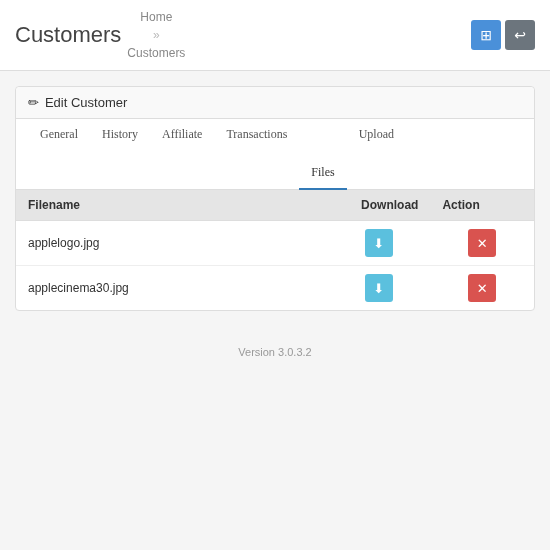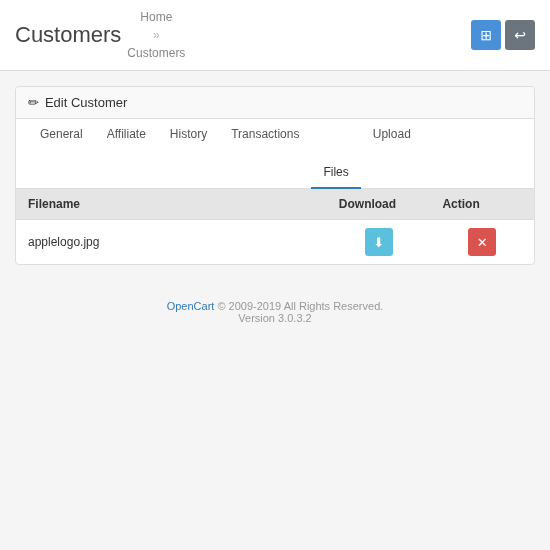--- a/index.html
+++ b/index.html
@@ -77,20 +77,21 @@
       align-items: center;
       gap: 6px;
       font-size: 13px;
       color: #333;
     }
     .tabs-bar {
       display: flex;
       border-bottom: 1px solid #ddd;
       padding: 0 12px;
       gap: 0;
+      font-family: Liberation Serif, serif;
     }
     .tab {
       padding: 8px 12px;
       font-size: 12px;
       color: #555;
       cursor: pointer;
       border-bottom: 2px solid transparent;
       margin-bottom: -1px;
       text-decoration: none;
     }
@@ -118,21 +119,21 @@
       color: #333;
       border-bottom: 1px solid #ddd;
     }
     td {
       padding: 8px 12px;
       border-bottom: 1px solid #eee;
       vertical-align: middle;
     }
     tr:last-child td { border-bottom: none; }
     .col-filename { width: 60%; }
-    .col-download { width: 20%; text-align: left; }
+    .col-download { width: 20%; text-align: right; }
     .col-action { width: 20%; }
     td.col-download { text-align: center; }
     td.col-action { text-align: center; }
     .btn-sm {
       width: 28px;
       height: 28px;
       border: none;
       border-radius: 3px;
       cursor: pointer;
       display: inline-flex;
@@ -177,22 +178,22 @@
 </div>
 
 <div class="main-content">
   <div class="panel">
     <div class="panel-heading">
       <span>✏</span>
       <span>Edit Customer</span>
     </div>
     <div class="tabs-bar">
       <a class="tab">General</a>
+      <a class="tab">History</a>
       <a class="tab">Affiliate</a>
-      <a class="tab">History</a>
       <a class="tab">Transactions</a>
       <a class="tab active">Files</a>
       <a class="tab">Upload</a>
     </div>
     <div class="panel-body">
       <table>
         <thead>
           <tr>
             <th class="col-filename">Filename</th>
             <th class="col-download">Download</th>
@@ -202,24 +203,30 @@
         <tbody id="files-tbody">
         <tr>
               <td class="col-filename">applelogo.jpg</td>
               <td class="col-download"><button class="btn-sm btn-download">
                   <span>⬇</span>
                 </button></td>
               <td class="col-action"><button class="btn-sm btn-delete">
                   <span>✕</span>
                 </button></td>
             </tr>
+            <tr>
+              <td class="col-filename">applecinema30.jpg</td>
+              <td class="col-download"><button class="btn-sm btn-download">
+                  <span>⬇</span>
+                </button></td>
+              <td class="col-action"><button class="btn-sm btn-delete">
+                  <span>✕</span>
+                </button></td>
+            </tr>
           </tbody>
       </table>
     </div>
   </div>
 </div>
 
 <div class="footer">
-  <div>
-    <a href="#">OpenCart</a><span> © 2009-2019 All Rights Reserved.</span>
-  </div>
   <div>Version 3.0.3.2</div>
 </div>
 
 </body></html>

